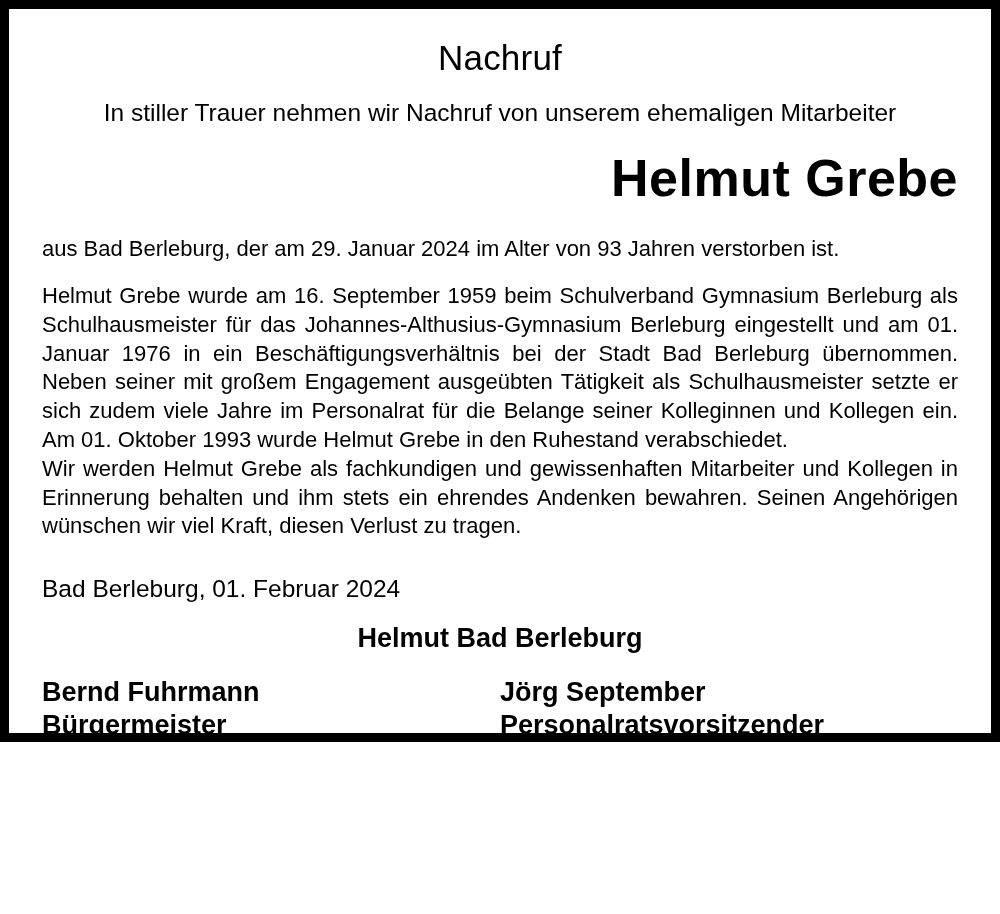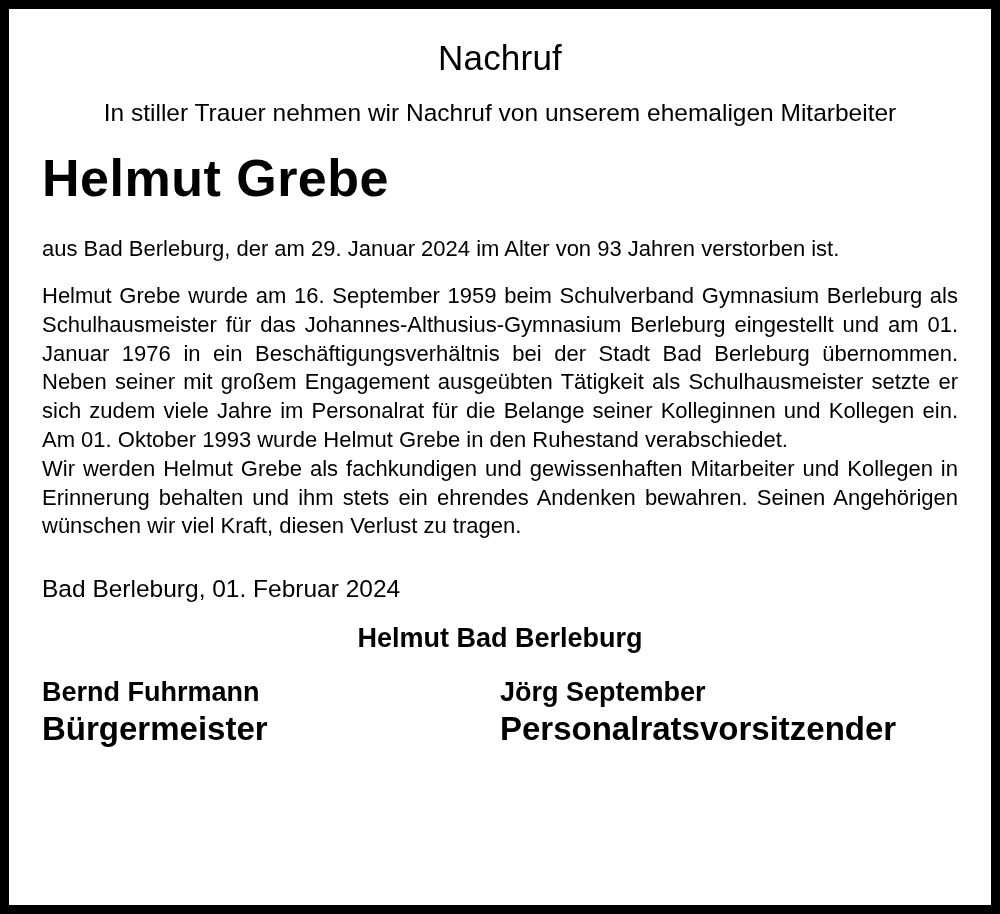--- a/index.html
+++ b/index.html
@@ -7,21 +7,21 @@
     padding: 0;
     background: #ffffff;
   }
   body {
     font-family: "Liberation Sans", sans-serif;
     color: #000000;
   }
   .obituary {
     position: relative;
     width: 1000px;
-    height: 914px;
+    height: 742px;
     box-sizing: border-box;
     background: #ffffff;
     border: 9px solid #000000;
     overflow: hidden;
   }
   .inner {
     box-sizing: border-box;
     width: 100%;
     height: 100%;
     padding: 26px 33px 20px 33px;
@@ -34,21 +34,21 @@
     margin: 4px 0 20px 0;
     letter-spacing: 0.2px;
   }
   .intro {
     font-size: 24.5px;
     line-height: 1.22;
     text-align: center;
     margin: 0 0 6px 0;
   }
   .name {
-    text-align: left;
+    text-align: right;
     font-size: 52px;
     font-weight: bold;
     line-height: 1.15;
     margin: 22px 0 26px 0;
     letter-spacing: 0.5px;
   }
   p.body-text {
     font-size: 22px;
     line-height: 1.31;
     text-align: justify;
@@ -82,21 +82,21 @@
   .signatory {
     flex: 1 1 50%;
   }
   .signatory .sig-name {
     font-size: 27px;
     font-weight: bold;
     line-height: 1.22;
     display: block;
   }
   .signatory .sig-role {
-    font-size: 33px;
+    font-size: 27px;
     font-weight: bold;
     line-height: 1.22;
     display: block;
   }
 </style>
 </head>
 <body>
 
 <div class="obituary">
   <div class="inner">

